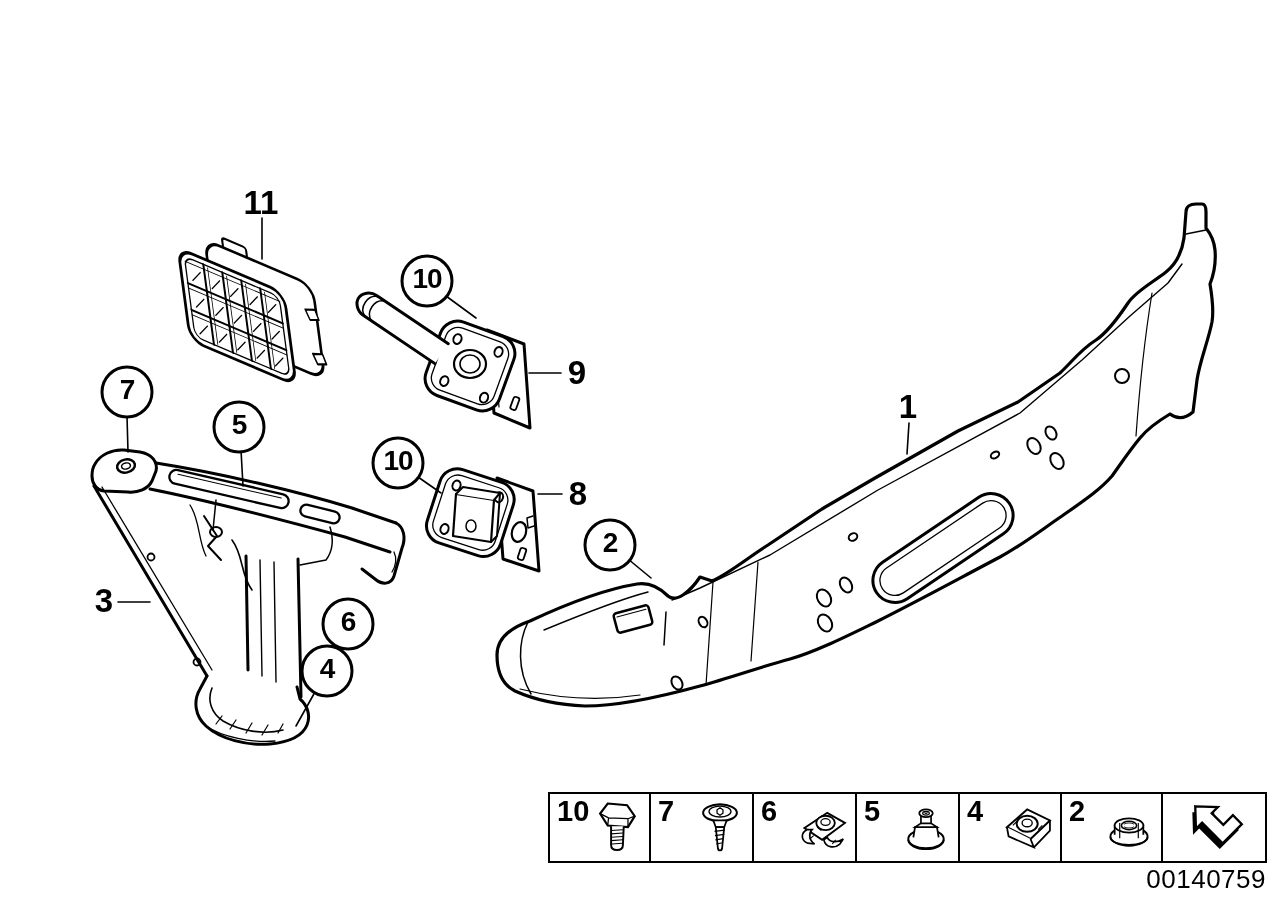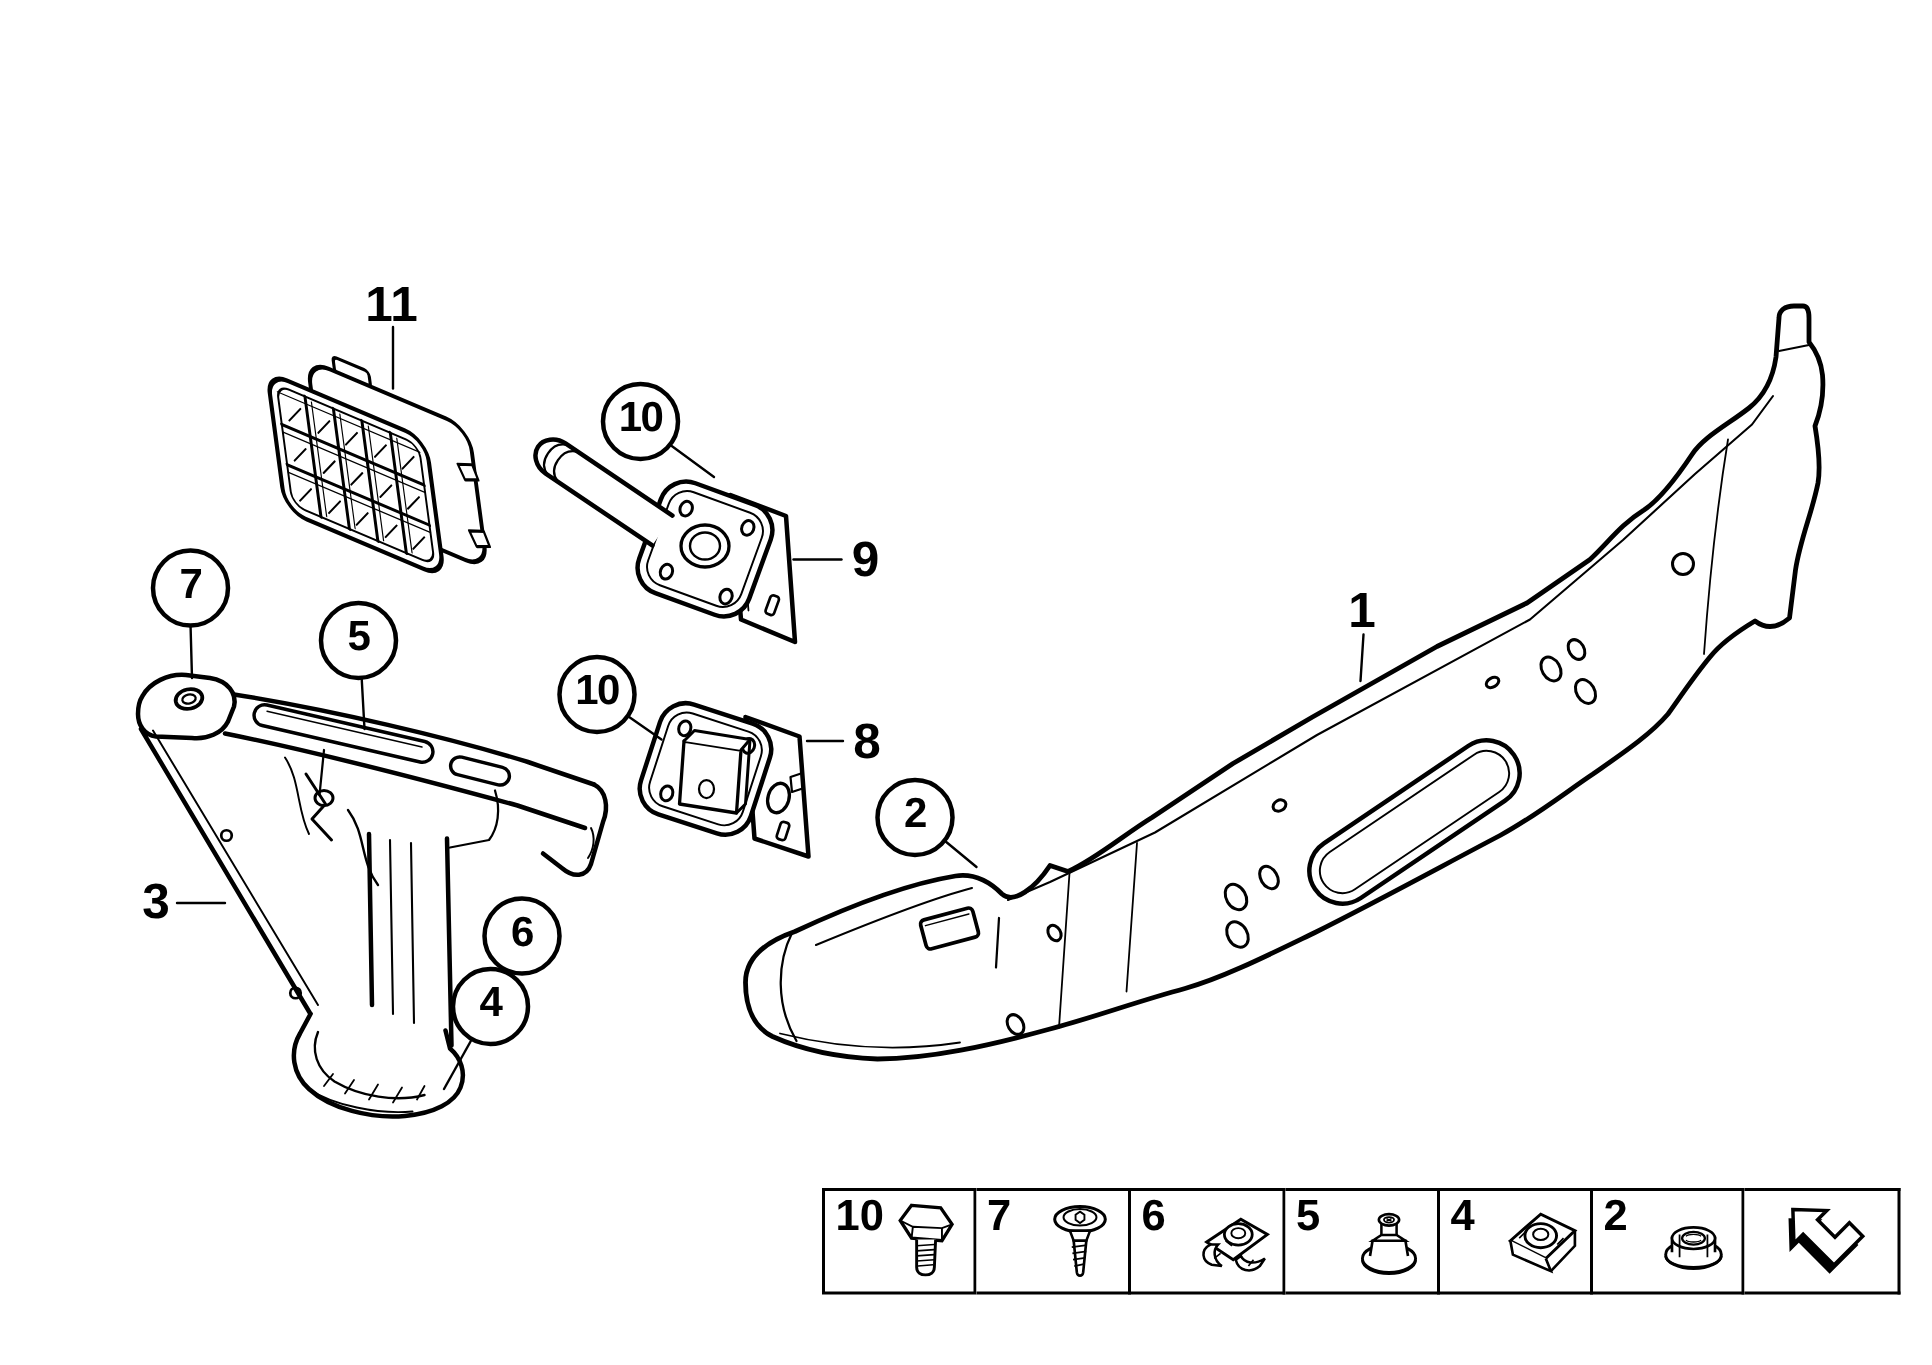--- a/index.html
+++ b/index.html
@@ -271,14 +271,15 @@
           <use href="#flange-nut-icon" xlink:href="#flange-nut-icon"></use>
         </svg>
       </div>
       <div class="legend-cell arrow" style="width: 104px;">
         <svg class="legend-icon" viewBox="0 0 64 64">
           <use href="#cross-reference-arrow-icon" xlink:href="#cross-reference-arrow-icon"></use>
         </svg>
       </div>
     </div>
 
+<div id="doc-number">00140759</div>
 
 </div>
 
 </body></html>

